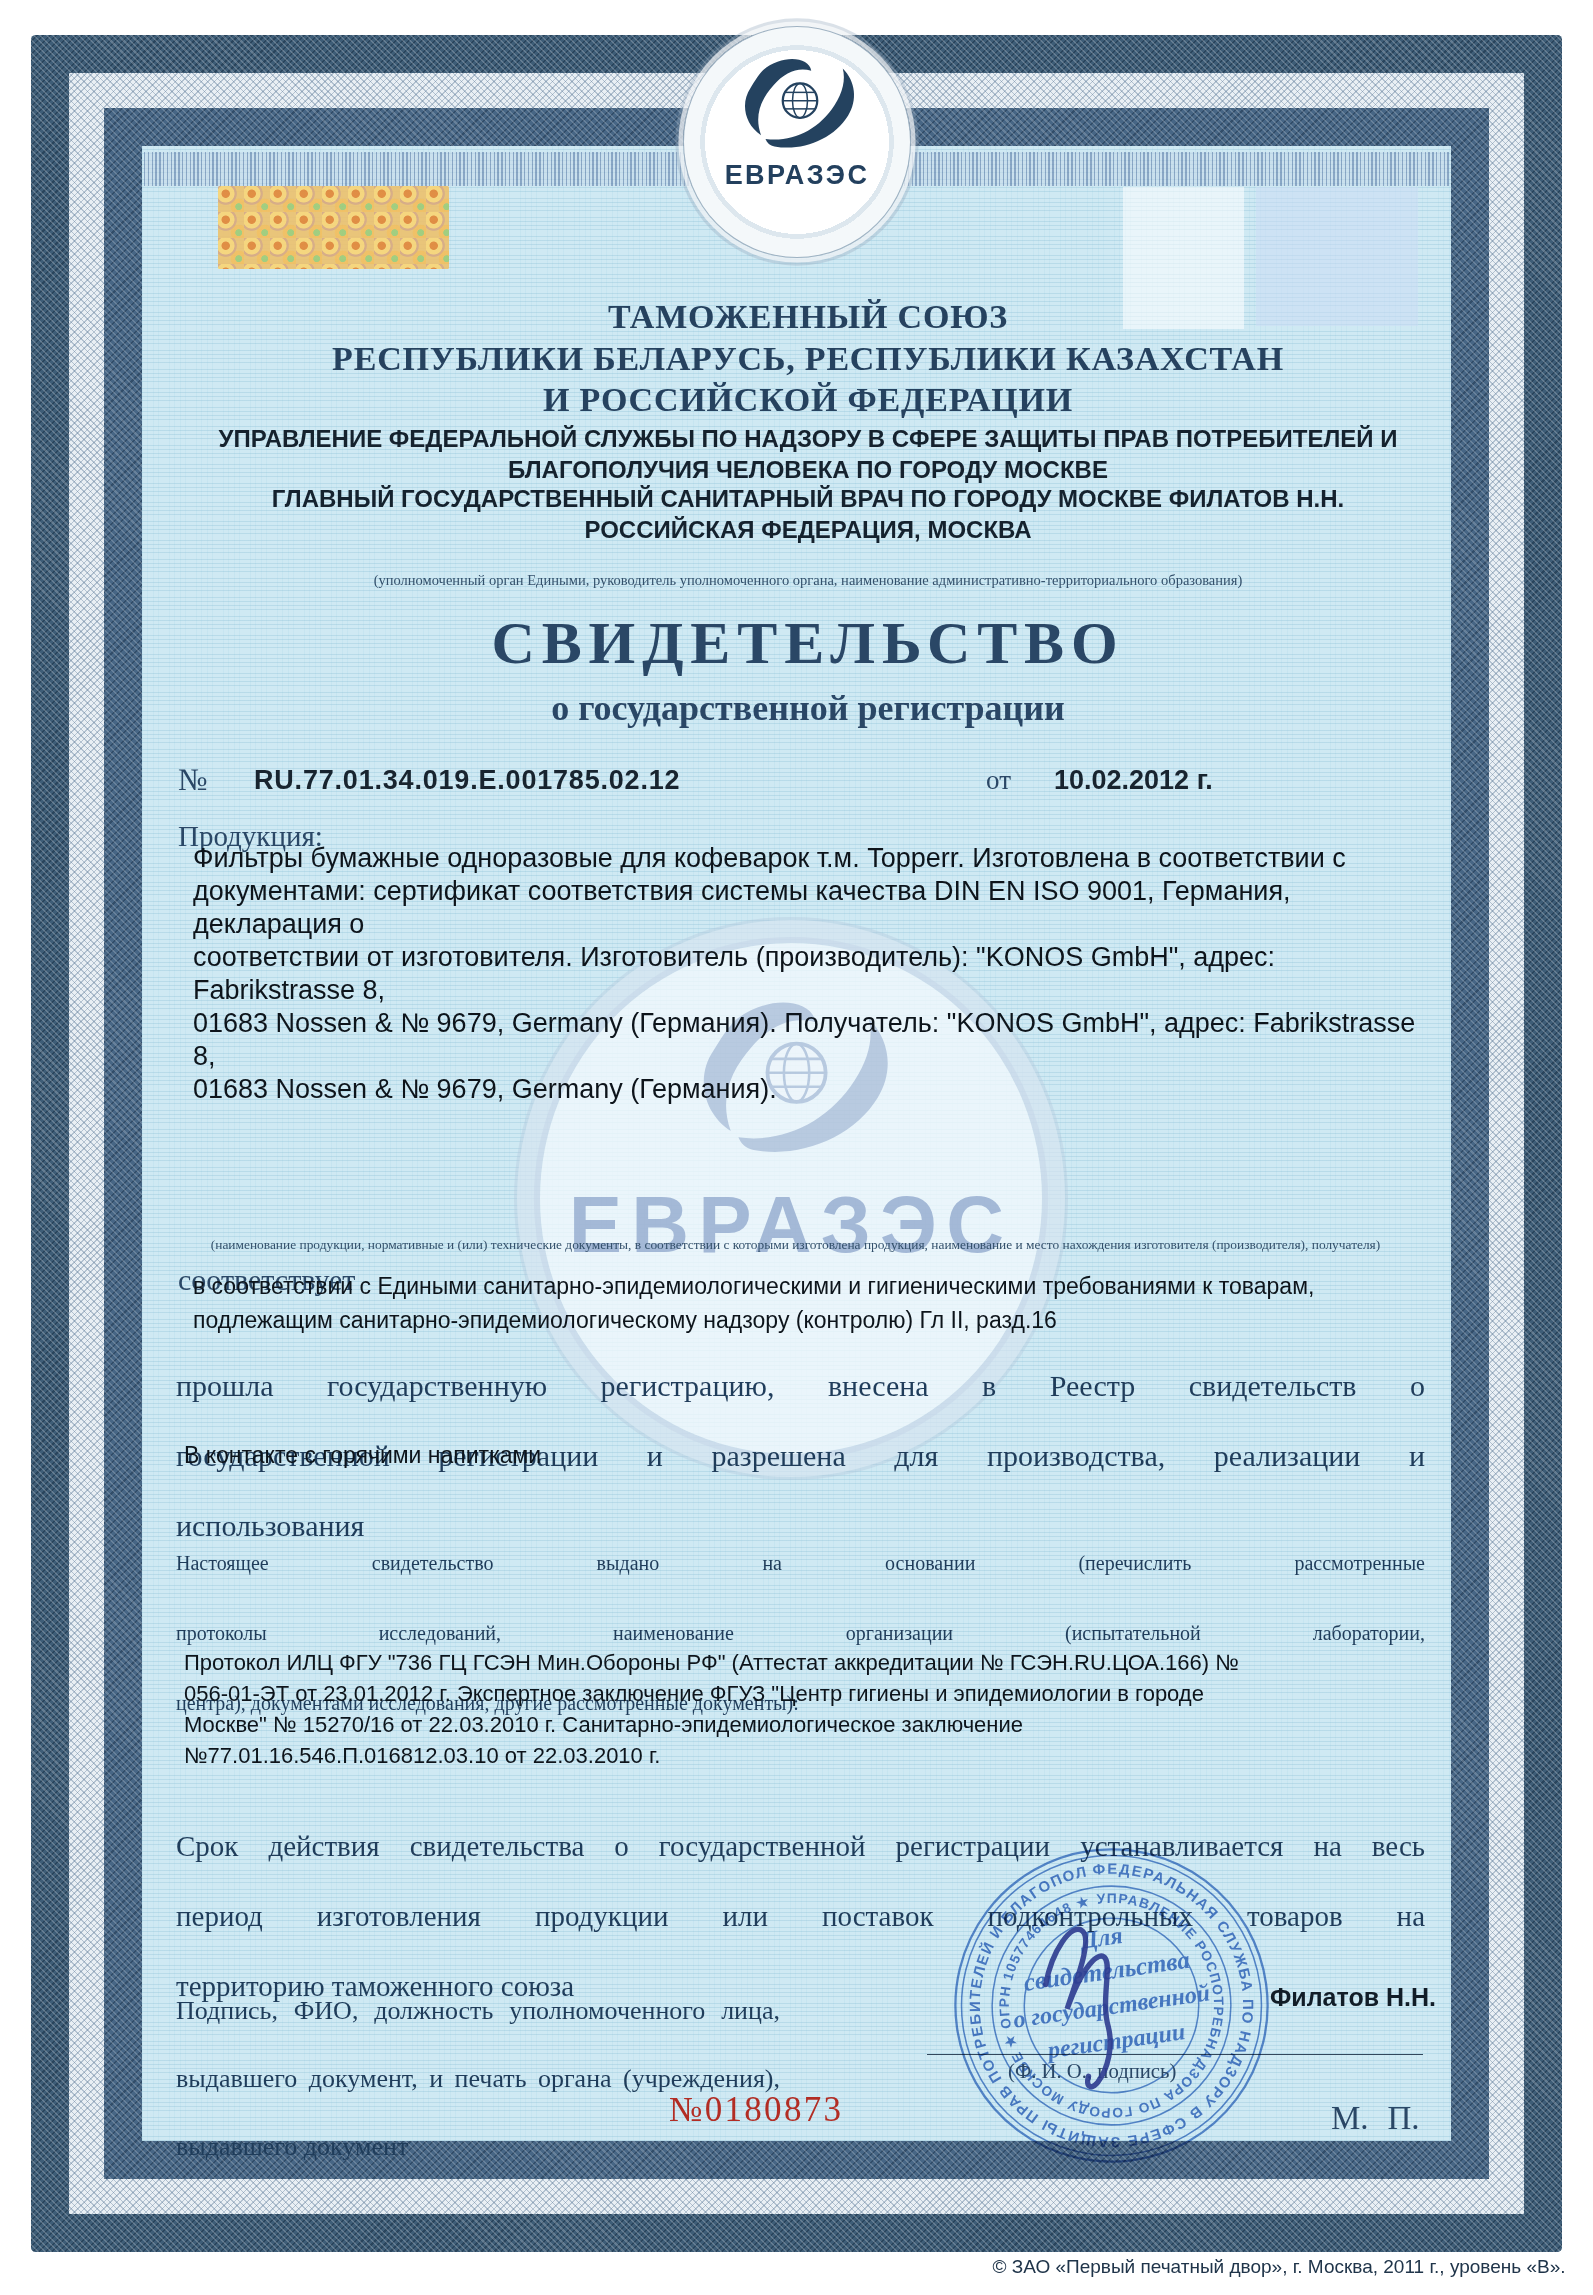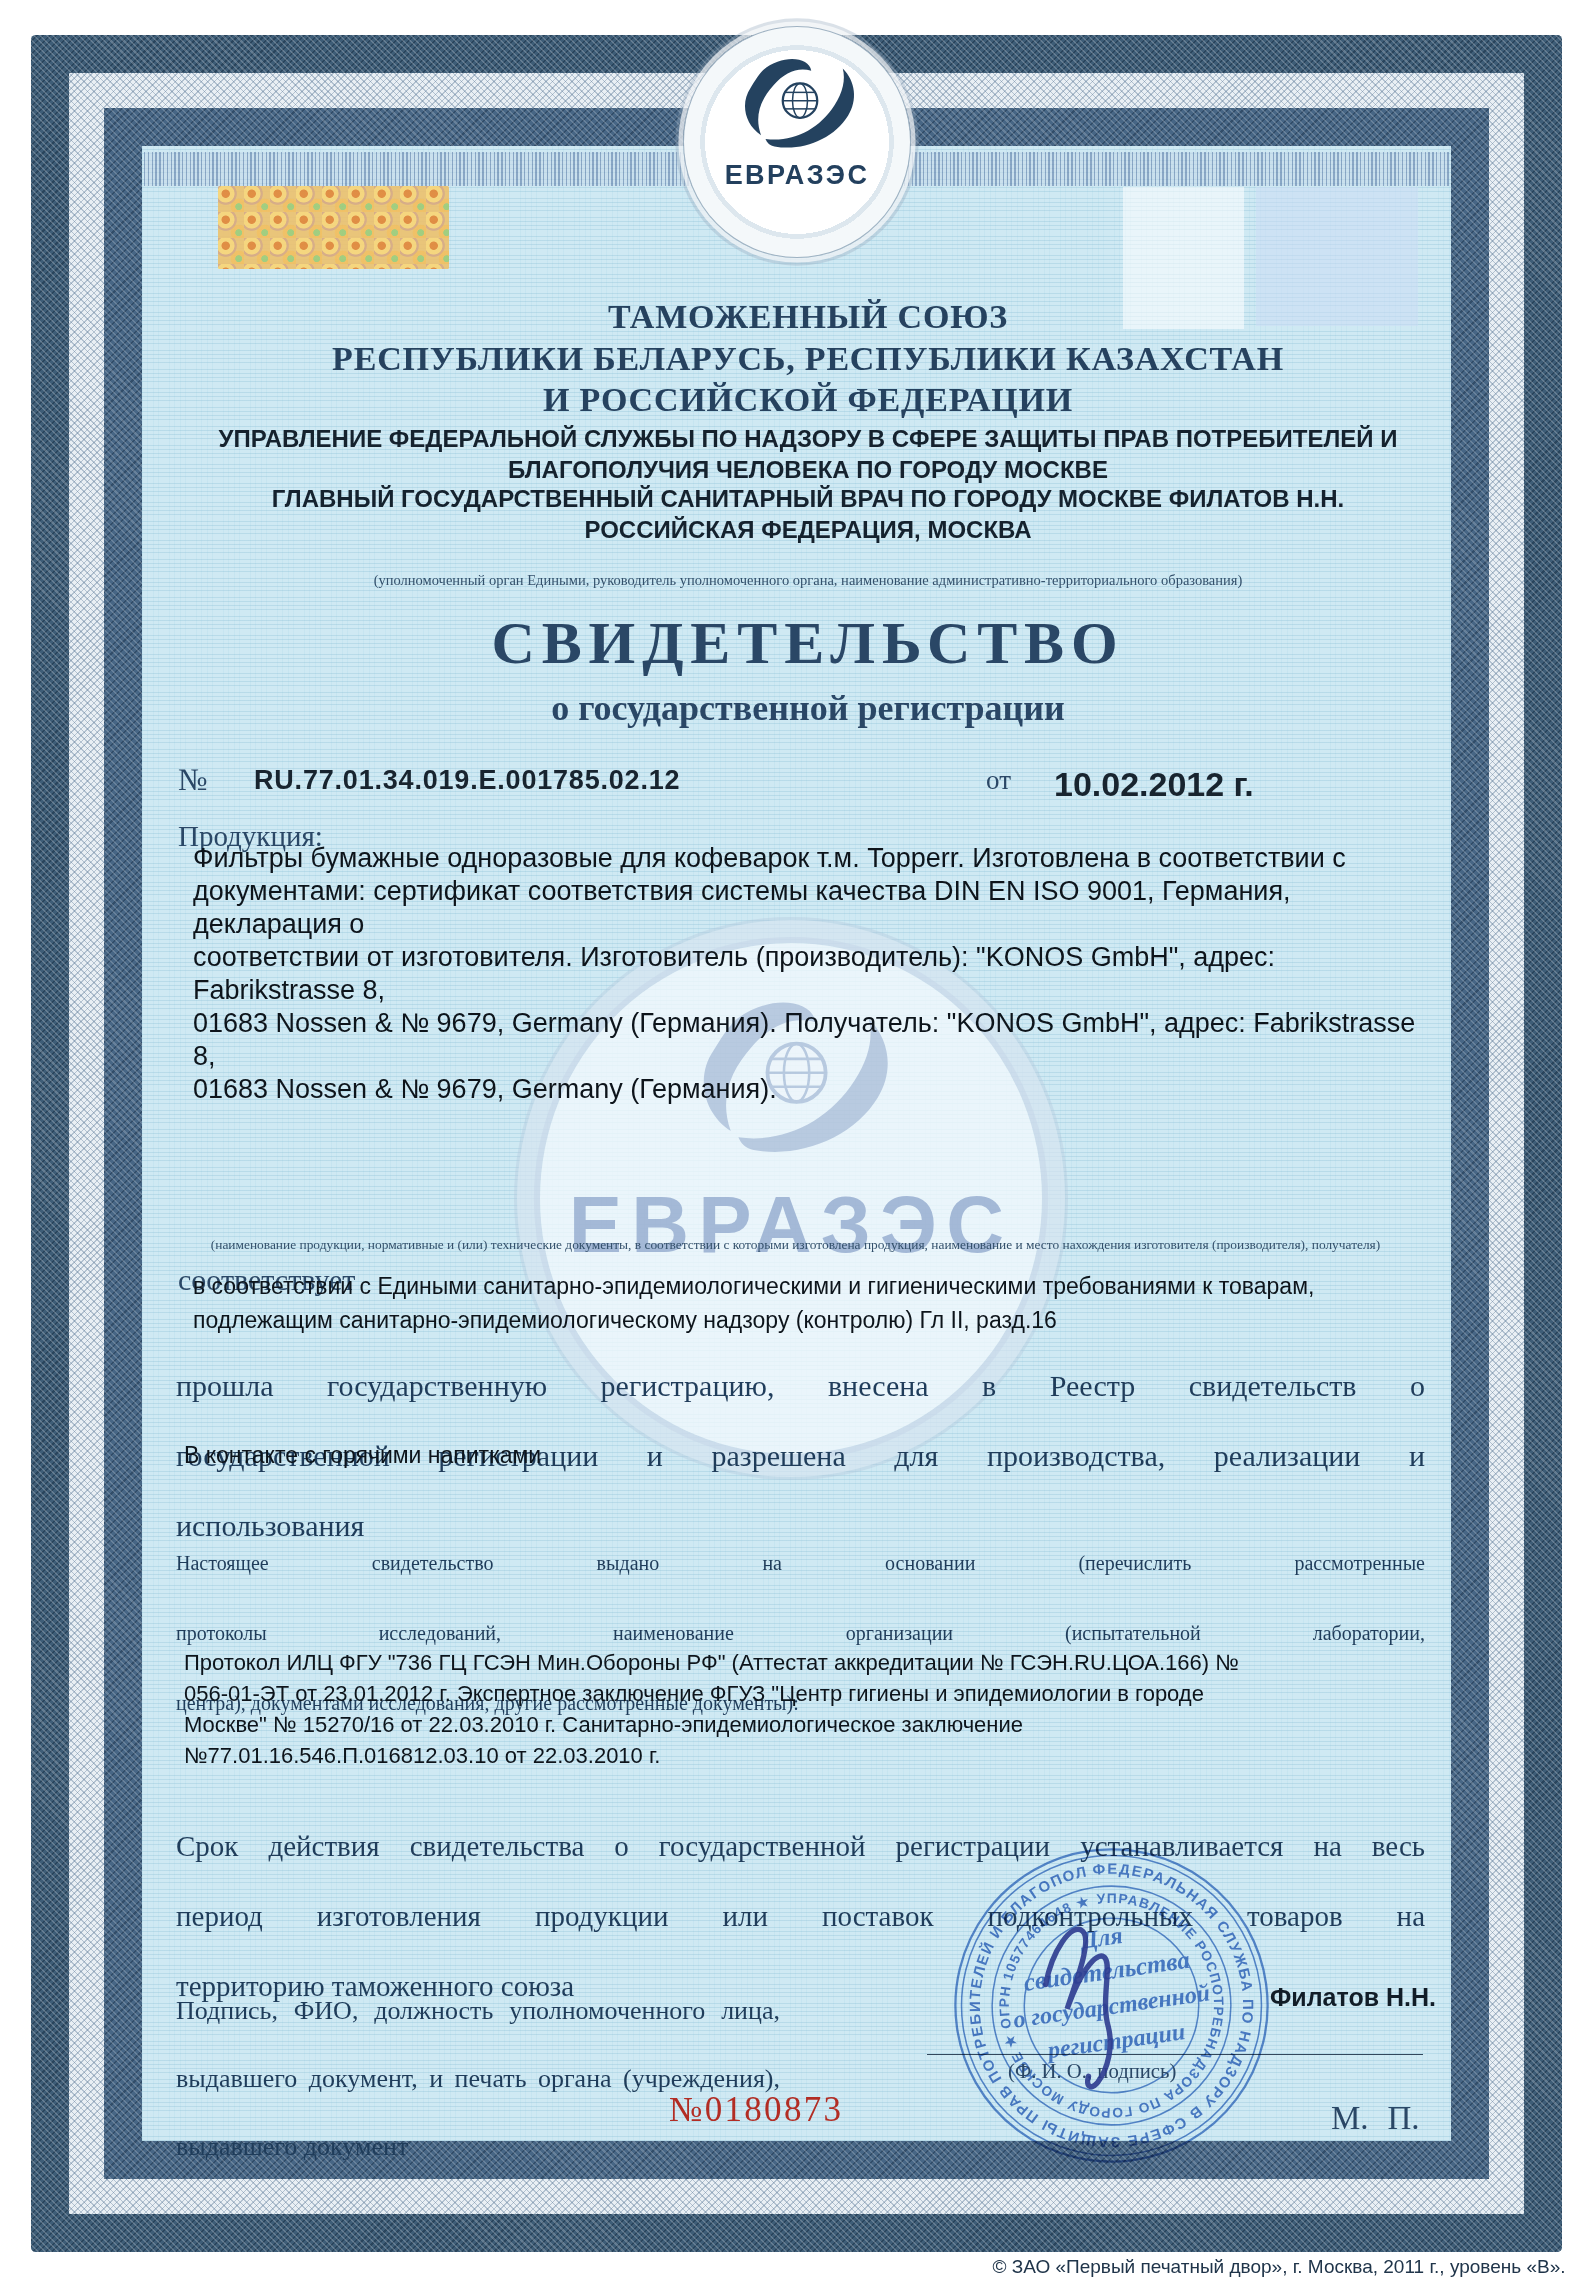--- a/index.html
+++ b/index.html
@@ -76,21 +76,21 @@
   .h-chief{top:485px;font-family:"Liberation Sans",sans-serif;font-size:24px;font-weight:600;color:#15222e;}
   .h-country{top:516px;font-family:"Liberation Sans",sans-serif;font-size:24px;font-weight:600;color:#15222e;}
   .h-caption{top:572px;font-size:14.5px;color:#33506b;}
 
   .t-main{top:609px;font-size:60px;font-weight:700;letter-spacing:6.9px;color:#2a4766;}
   .t-sub{top:687px;font-size:36px;font-weight:700;color:#2a4766;}
 
   .n-sign{left:178px;top:762px;font-size:31px;color:#2a4766;}
   .n-num{left:254px;top:765px;font-family:"Liberation Sans",sans-serif;font-size:27px;font-weight:600;color:#18242f;letter-spacing:0.8px;}
   .n-from{left:986px;top:765px;font-size:27px;color:#2a4766;}
-  .n-date{left:1054px;top:765px;font-family:"Liberation Sans",sans-serif;font-size:34px;font-weight:600;color:#18242f;}
+  .n-date{left:1054px;top:765px;font-family:"Liberation Sans",sans-serif;font-size:27px;font-weight:600;color:#18242f;}
 
   .product-label{left:178px;top:820px;font-size:29px;color:#2a4766;}
   .product-typed{left:193px;top:842px;width:1224px;font-size:27px;line-height:33px;}
   .product-caption{left:145px;top:1237px;width:1301px;text-align:center;font-size:13.4px;color:#33506b;}
 
   .compliance-form{left:178px;top:1263px;font-size:30px;color:#2a4766;}
   .compliance-typed{left:193px;top:1269px;width:1240px;font-size:23px;line-height:34px;}
 
   .registration{left:176px;top:1368px;width:1249px;font-size:30px;line-height:35px;color:#1f3c5a;}
   .just::after{content:"";display:inline-block;width:100%;height:0;}

